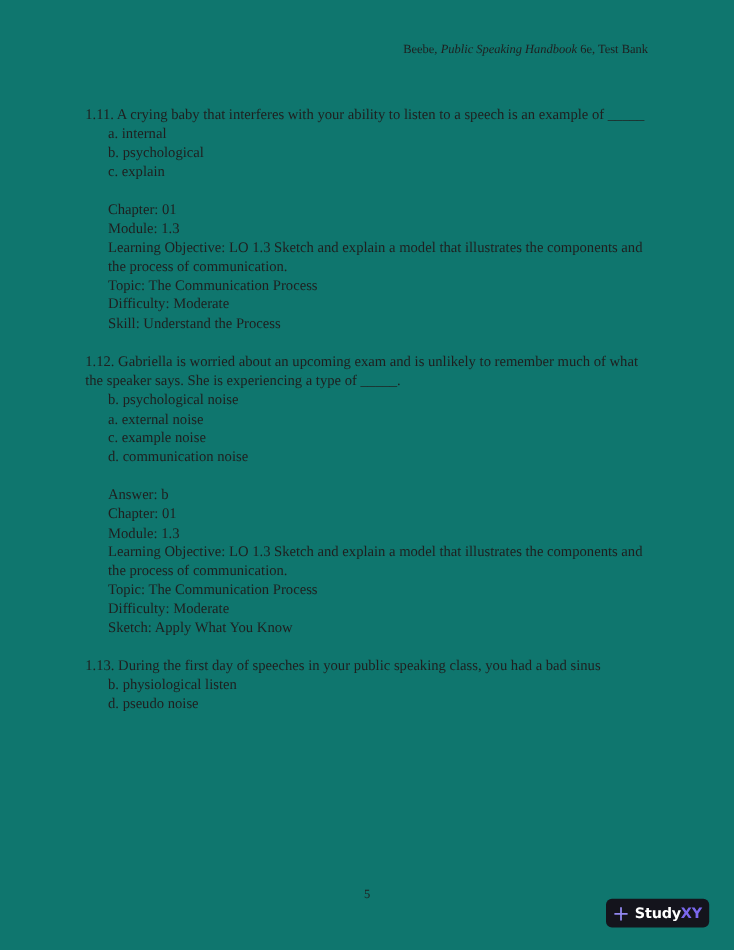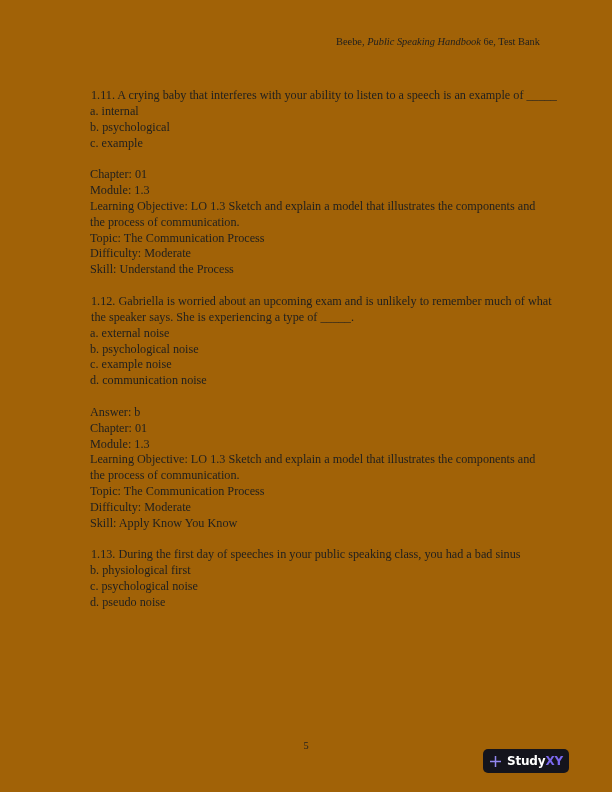--- a/index.html
+++ b/index.html
@@ -1,55 +1,55 @@
 <!DOCTYPE html>
 <html><head>
 <meta charset="utf-8">
 <style>
   * { margin: 0; padding: 0; box-sizing: border-box; }
   html, body { background: #ffffff; }
   .page {
     position: relative;
     width: 612px;
     height: 792px;
-    background: #a16207;
+    background: #0f766e;
     font-family: "Liberation Serif", serif;
     color: #1f1f1f;
     overflow: hidden;
   }
   .header {
     position: absolute;
     top: 36px;
     right: 72px;
     font-size: 10.4px;
     white-space: nowrap;
   }
   .header .italic { font-style: italic; }
   .content {
     position: absolute;
     left: 71px;
     top: 88px;
     width: 480px;
     font-size: 12.2px;
     line-height: 15.85px;
   }
-  .qline { white-space: nowrap; margin-left: 20px; }
+  .qline { white-space: nowrap; }
   .opt-line, .meta-line { padding-left: 19px; white-space: nowrap; }
   .gap { height: 15.85px; }
   .page-number {
     position: absolute;
     top: 740px;
     left: 0;
     width: 100%;
     text-align: center;
     font-size: 10.4px;
   }
   .logo-badge {
     position: absolute;
-    left: 483px;
+    left: 505px;
     top: 749px;
     width: 86px;
     height: 24px;
     border-radius: 5px;
     display: flex;
     align-items: center;
     justify-content: center;
     font-family: "DejaVu Sans", sans-serif;
     font-weight: bold;
     font-size: 12px;
@@ -70,55 +70,54 @@
   <div class="header">
     <span>Beebe, </span><span class="italic">Public Speaking Handbook</span><span> 6e, Test Bank</span>
   </div>
 
   <div class="content">
 
     <div>
       <div class="qline">1.11. A crying baby that interferes with your ability to listen to a speech is an example of _____</div>
       <div class="opt-line">a. internal</div>
       <div class="opt-line">b. psychological</div>
-      <div class="opt-line">c. example</div>
+      <div class="opt-line">c. explain</div>
       <div class="gap"></div>
       <div class="meta-line">Chapter: 01</div>
       <div class="meta-line">Module: 1.3</div>
       <div class="meta-line">Learning Objective: LO 1.3 Sketch and explain a model that illustrates the components and</div>
       <div class="meta-line">the process of communication.</div>
       <div class="meta-line">Topic: The Communication Process</div>
       <div class="meta-line">Difficulty: Moderate</div>
       <div class="meta-line">Skill: Understand the Process</div>
       <div class="gap"></div>
     </div>
 
     <div>
       <div class="qline">1.12. Gabriella is worried about an upcoming exam and is unlikely to remember much of what</div>
       <div class="qline">the speaker says. She is experiencing a type of _____.</div>
+      <div class="opt-line">b. psychological noise</div>
       <div class="opt-line">a. external noise</div>
-      <div class="opt-line">b. psychological noise</div>
       <div class="opt-line">c. example noise</div>
       <div class="opt-line">d. communication noise</div>
       <div class="gap"></div>
       <div class="meta-line">Answer: b</div>
       <div class="meta-line">Chapter: 01</div>
       <div class="meta-line">Module: 1.3</div>
       <div class="meta-line">Learning Objective: LO 1.3 Sketch and explain a model that illustrates the components and</div>
       <div class="meta-line">the process of communication.</div>
       <div class="meta-line">Topic: The Communication Process</div>
       <div class="meta-line">Difficulty: Moderate</div>
-      <div class="meta-line">Skill: Apply Know You Know</div>
+      <div class="meta-line">Sketch: Apply What You Know</div>
       <div class="gap"></div>
     </div>
 
     <div>
       <div class="qline">1.13. During the first day of speeches in your public speaking class, you had a bad sinus</div>
-      <div class="opt-line">b. physiological first</div>
-      <div class="opt-line">c. psychological noise</div>
+      <div class="opt-line">b. physiological listen</div>
       <div class="opt-line">d. pseudo noise</div>
     </div>
 
   </div>
 
   <div class="page-number">5</div>
 
   <div class="logo-badge" style="background-color: rgb(20, 20, 28);">
     <span class="logo-plus" style="color: rgb(146, 135, 240);">
       <svg width="13" height="13" viewBox="0 0 13 13" aria-hidden="true">

